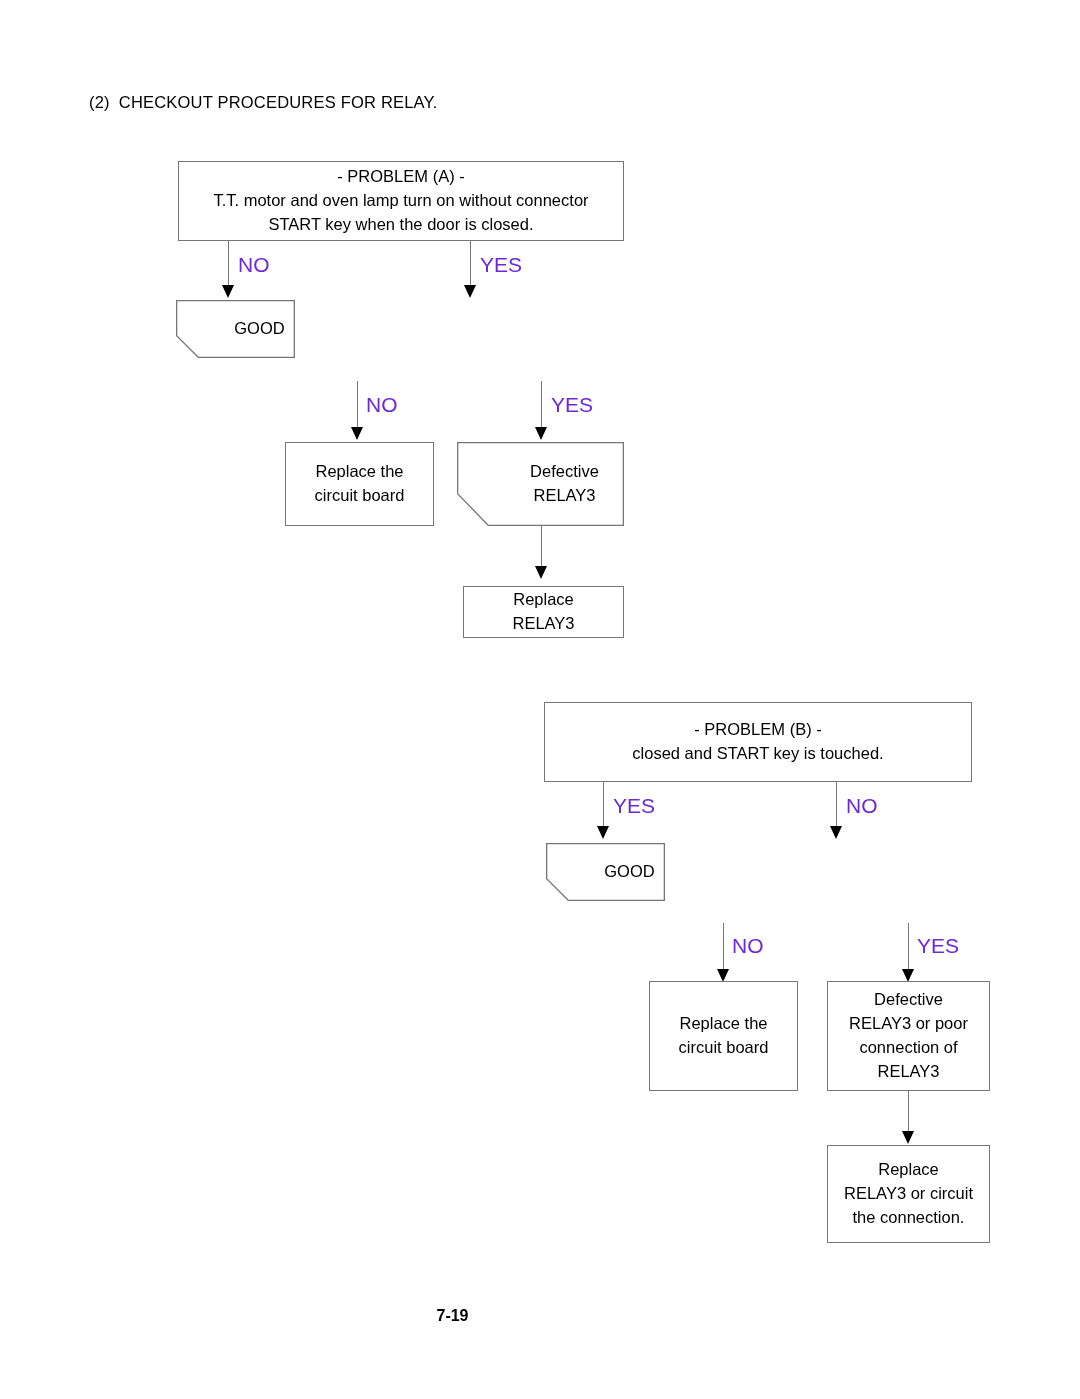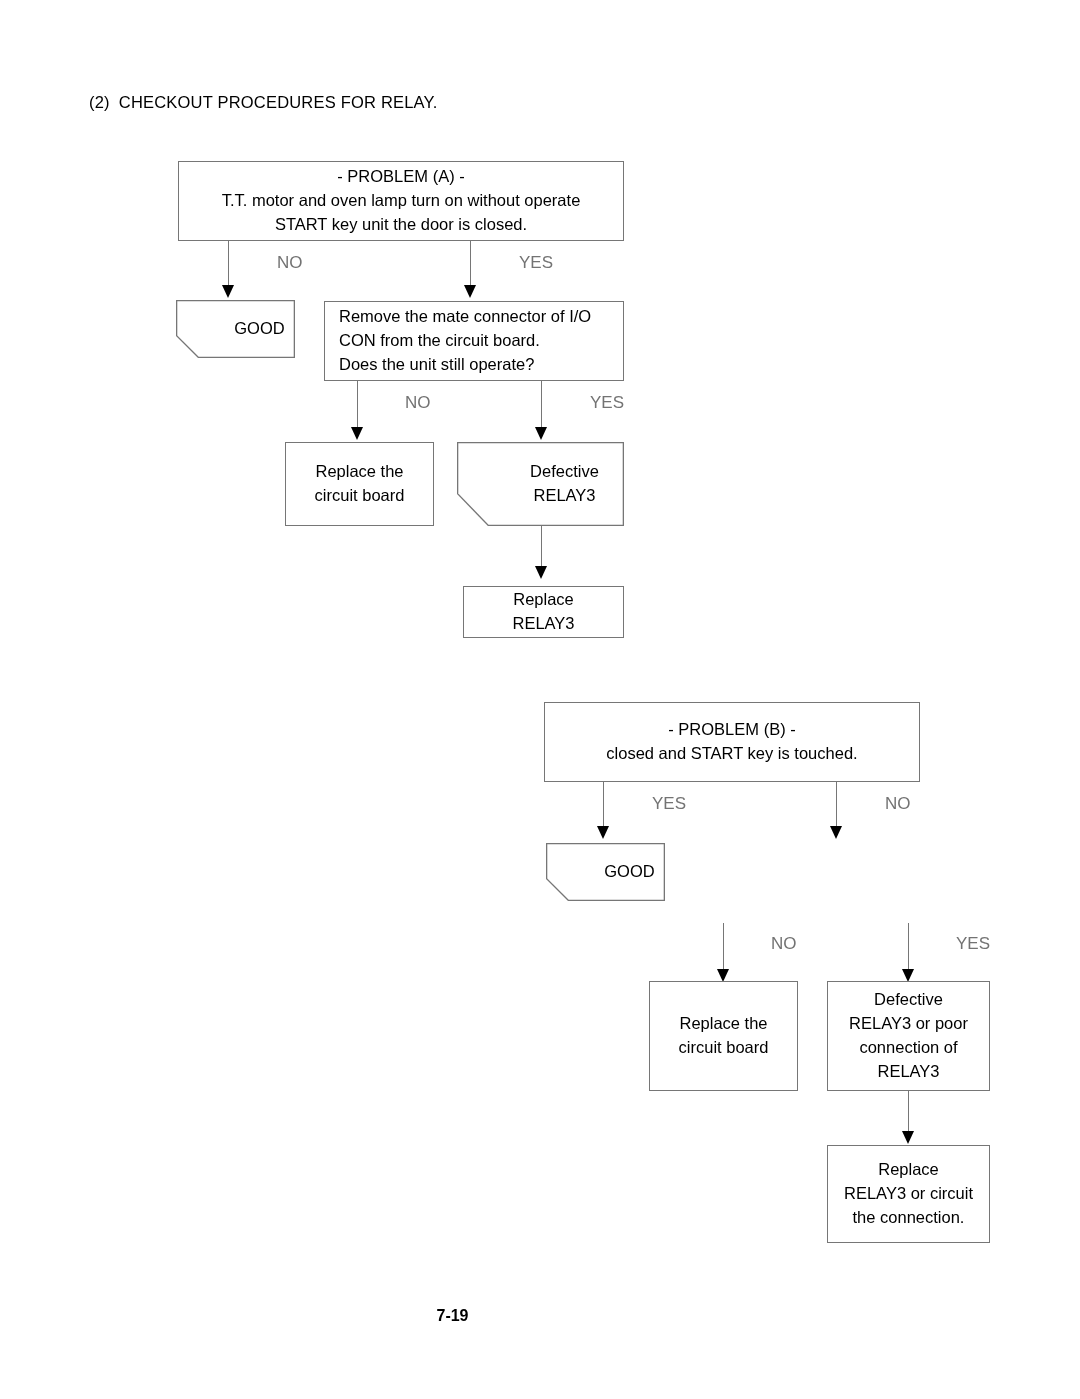--- a/index.html
+++ b/index.html
@@ -86,24 +86,23 @@
   .arrowhead {
     position: absolute;
     width: 0;
     height: 0;
     border-left: 6.5px solid transparent;
     border-right: 6.5px solid transparent;
     border-top: 13px solid #000000;
   }
   .branch-label {
     position: absolute;
-    font-size: 17px;
+    font-size: 21px;
     white-space: nowrap;
-    color: #737373;
-    margin-left: 39px;
+    color: #6d28d9;
   }
 
   
   .page-number {
     position: absolute;
     left: 0;
     top: 1307px;
     width: 905px;
     text-align: center;
     font-size: 16px;
@@ -115,43 +114,38 @@
 <body>
 
 <div id="page">
 
   <div class="section-heading">
     <span class="num">(2)</span><span>CHECKOUT PROCEDURES FOR RELAY.</span>
   </div>
 
   <div class="box" style="left:178px; top:161px; width:446px; height:80px;">
     <span class="line">- PROBLEM (A) -</span>
-    <span class="line">T.T. motor and oven lamp turn on without operate</span>
-    <span class="line">START key unit the door is closed.</span>
+    <span class="line">T.T. motor and oven lamp turn on without connector</span>
+    <span class="line">START key when the door is closed.</span>
   </div>
 
   <div class="vline" style="left:228px; top:241px; height:46px;"></div>
   <div class="arrowhead" style="left:222px; top:285px;"></div>
   <div class="branch-label" style="left:238px; top:253px;">NO</div>
 
   <div class="vline" style="left:470px; top:241px; height:46px;"></div>
   <div class="arrowhead" style="left:464px; top:285px;"></div>
   <div class="branch-label" style="left:480px; top:253px;">YES</div>
 
   <div class="box chamfer" style="left:176px; top:300px; width:119px; height:58px;">
     <span class="chamfer-bg"></span>
     <span class="chamfer-fg"></span>
     <span class="box-text">GOOD</span>
   </div>
 
-  <div class="box align-left" style="left:324px; top:301px; width:300px; height:80px; padding-left:14px;">
-    <span class="line">Remove the mate connector of I/O</span>
-    <span class="line">CON from the circuit board.</span>
-    <span class="line">Does the unit still operate?</span>
-  </div>
 
   <div class="vline" style="left:357px; top:381px; height:47px;"></div>
   <div class="arrowhead" style="left:351px; top:427px;"></div>
   <div class="branch-label" style="left:366px; top:393px;">NO</div>
 
   <div class="vline" style="left:541px; top:381px; height:47px;"></div>
   <div class="arrowhead" style="left:535px; top:427px;"></div>
   <div class="branch-label" style="left:551px; top:393px;">YES</div>
 
   <div class="box" style="left:285px; top:442px; width:149px; height:84px;">
@@ -167,21 +161,21 @@
   </div>
 
   <div class="vline" style="left:541px; top:526px; height:42px;"></div>
   <div class="arrowhead" style="left:535px; top:566px;"></div>
 
   <div class="box" style="left:463px; top:586px; width:161px; height:52px;">
     <span class="line">Replace</span>
     <span class="line">RELAY3</span>
   </div>
 
-  <div class="box" style="left:544px; top:702px; width:376px; height:80px;">
+  <div class="box" style="left:544px; top:702px; width:428px; height:80px;">
     <span class="line">- PROBLEM (B) -</span>
     <span class="line">closed and START key is touched.</span>
   </div>
 
   <div class="vline" style="left:603px; top:782px; height:46px;"></div>
   <div class="arrowhead" style="left:597px; top:826px;"></div>
   <div class="branch-label" style="left:613px; top:794px;">YES</div>
 
   <div class="vline" style="left:836px; top:782px; height:46px;"></div>
   <div class="arrowhead" style="left:830px; top:826px;"></div>

